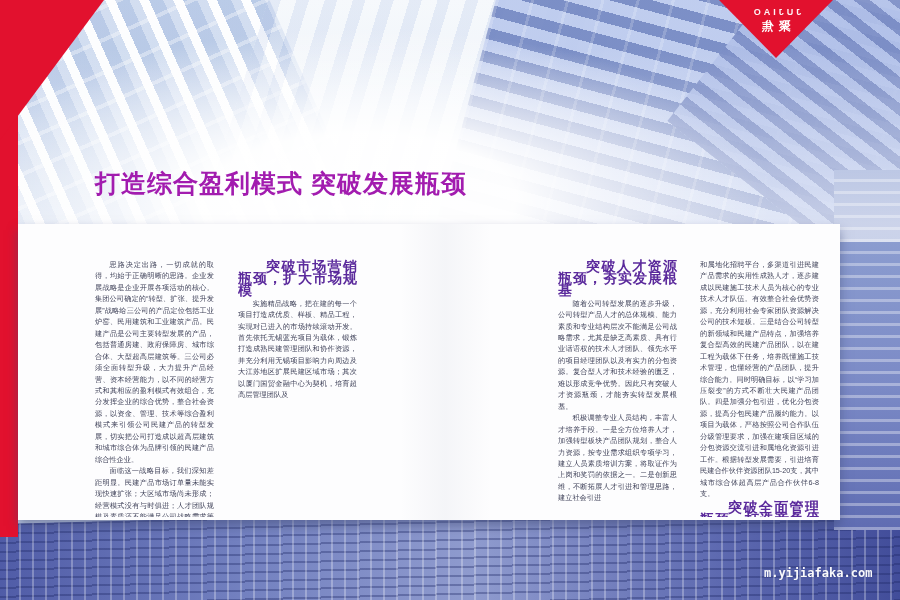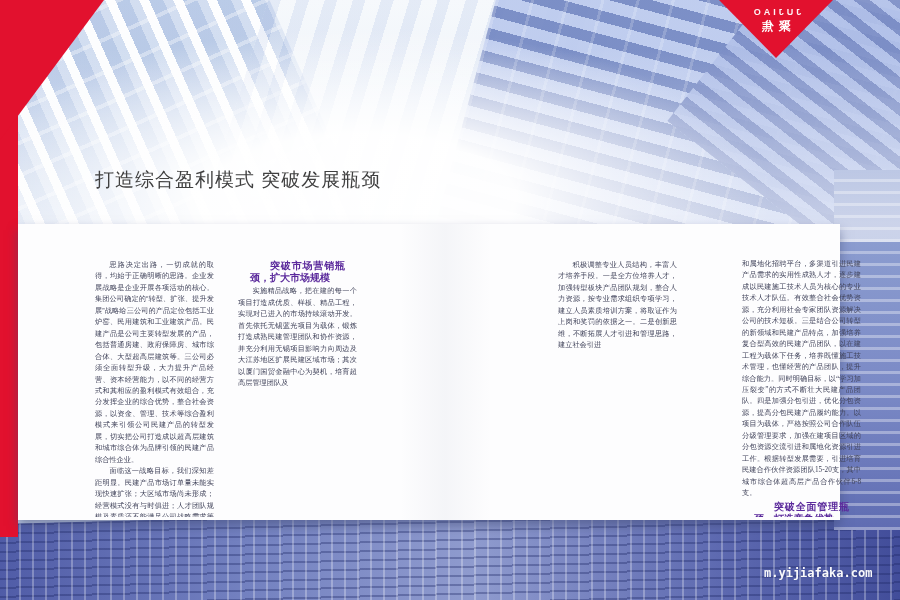--- a/index.html
+++ b/index.html
@@ -59,27 +59,27 @@
   .red-tr{left:719px;top:0;width:114px;height:58px;background:#e2112e;
     clip-path:polygon(0 0,100% 0,50% 100%);}
   .badge-mirror{transform:scaleX(-1);color:#fff;text-align:center;padding-top:7px;}
   .badge-en{font-size:9px;font-weight:bold;letter-spacing:3px;opacity:.95;}
   .badge-cn{font-size:12px;font-weight:bold;letter-spacing:5px;padding-left:5px;margin-top:1px;}
   
   .panel{left:18px;top:224px;width:822px;height:296px;background:#fdfdfe;
     box-shadow:0 6px 10px rgba(62,72,115,.5);}
   .fold{left:400px;top:224px;width:90px;height:296px;
     background:linear-gradient(90deg, rgba(130,140,170,0) 0%, rgba(130,140,170,.07) 50%, rgba(130,140,170,0) 100%);}
-  .title{left:95px;top:167px;font-size:19px;font-weight:normal;color:#404040;letter-spacing:1px;white-space:nowrap;}
+  .title{left:95px;top:167px;font-size:25px;font-weight:bold;color:#a21caf;letter-spacing:1px;white-space:nowrap;}
   .col{top:259px;width:119px;height:258px;overflow:hidden;
     font-size:7.2px;line-height:11.45px;color:#40435a;text-align:justify;}
-  .col-1{left:95px;} .col-2{left:238px;} .col-3{left:558px;} .col-4{left:742px;font-family:Liberation Serif, serif;}
+  .col-1{left:95px;} .col-2{left:238px;} .col-3{left:558px;} .col-4{left:700px;}
   .blk-p{text-indent:2em;margin:0;}
   .blk-p.cont{text-indent:0;}
-  .blk-h{text-indent:2em;margin:1px 12px;color:#5b2a9c;font-weight:bold;font-size:10px;line-height:12.2px;}
+  .blk-h{text-indent:2em;margin:1px 0;color:#5b2a9c;font-weight:bold;font-size:14px;line-height:12.2px;}
   .watermark{left:764px;top:566px;font-family:"DejaVu Sans Mono",monospace;
     font-weight:bold;font-size:12px;color:rgba(255,255,255,.97);white-space:nowrap;
     text-shadow:0 0 2px rgba(40,50,110,.35);}
 </style>
 </head>
 <body>
 
 <div class="stage">
 
   <div class="abs bg-base"></div>
@@ -107,20 +107,22 @@
 
   <div class="abs col col-1">
       <div class="blk-p">思路决定出路，一切成就的取得，均始于正确明晰的思路。企业发展战略是企业开展各项活动的核心。集团公司确定的“转型、扩张、提升发展”战略给三公司的产品定位包括工业炉窑、民用建筑和工业建筑产品。民建产品是公司主要转型发展的产品，包括普通房建、政府保障房、城市综合体、大型超高层建筑等。三公司必须全面转型升级，大力提升产品经营、资本经营能力，以不同的经营方式和其相应的盈利模式有效组合，充分发挥企业的综合优势，整合社会资源，以资金、管理、技术等综合盈利模式来引领公司民建产品的转型发展，切实把公司打造成以超高层建筑和城市综合体为品牌引领的民建产品综合性企业。</div>
       <div class="blk-p">面临这一战略目标，我们深知差距明显。民建产品市场订单量未能实现快速扩张；大区域市场尚未形成；经营模式没有与时俱进；人才团队规模及素质还不能满足公司战略需求等制约转型发展的内外因素颇多，转型发展任重而道远。</div>
     </div>
   <div class="abs col col-2">
       <div class="blk-h">突破市场营销瓶颈，扩大市场规模</div>
       <div class="blk-p">实施精品战略，把在建的每一个项目打造成优质、样板、精品工程，实现对已进入的市场持续滚动开发。首先依托无锡蓝光项目为载体，锻炼打造成熟民建管理团队和协作资源，并充分利用无锡项目影响力向周边及大江苏地区扩展民建区域市场；其次以厦门国贸金融中心为契机，培育超高层管理团队及</div>
     </div>
   <div class="abs col col-3">
+      <div class="blk-h">突破人才资源瓶颈，夯实发展根基</div>
+      <div class="blk-p">随着公司转型发展的逐步升级，公司转型产品人才的总体规模、能力素质和专业结构层次不能满足公司战略需求，尤其是缺乏高素质、具有行业话语权的技术人才团队、领先水平的项目经理团队以及有实力的分包资源。复合型人才和技术经验的匮乏，难以形成竞争优势。因此只有突破人才资源瓶颈，才能夯实转型发展根基。</div>
       <div class="blk-p">积极调整专业人员结构，丰富人才培养手段。一是全方位培养人才，加强转型板块产品团队规划，整合人力资源，按专业需求组织专项学习，建立人员素质培训方案，将取证作为上岗和奖罚的依据之一。二是创新思维，不断拓展人才引进和管理思路，建立社会引进</div>
     </div>
   <div class="abs col col-4">
       <div class="blk-p cont">和属地化招聘平台，多渠道引进民建产品需求的实用性成熟人才，逐步建成以民建施工技术人员为核心的专业技术人才队伍。有效整合社会优势资源，充分利用社会专家团队资源解决公司的技术短板。三是结合公司转型的新领域和民建产品特点，加强培养复合型高效的民建产品团队，以在建工程为载体下任务，培养既懂施工技术管理，也懂经营的产品团队，提升综合能力。同时明确目标，以“学习加压裂变”的方式不断壮大民建产品团队。四是加强分包引进，优化分包资源，提高分包民建产品履约能力。以项目为载体，严格按照公司合作队伍分级管理要求，加强在建项目区域的分包资源交流引进和属地化资源引进工作。根据转型发展需要，引进培育民建合作伙伴资源团队15-20支，其中城市综合体超高层产品合作伙伴6-8支。</div>
       <div class="blk-h">突破全面管理瓶颈，打造竞争优势</div>
     </div>
 
   <div class="abs watermark">m.yijiafaka.com</div>
 </div>
 

